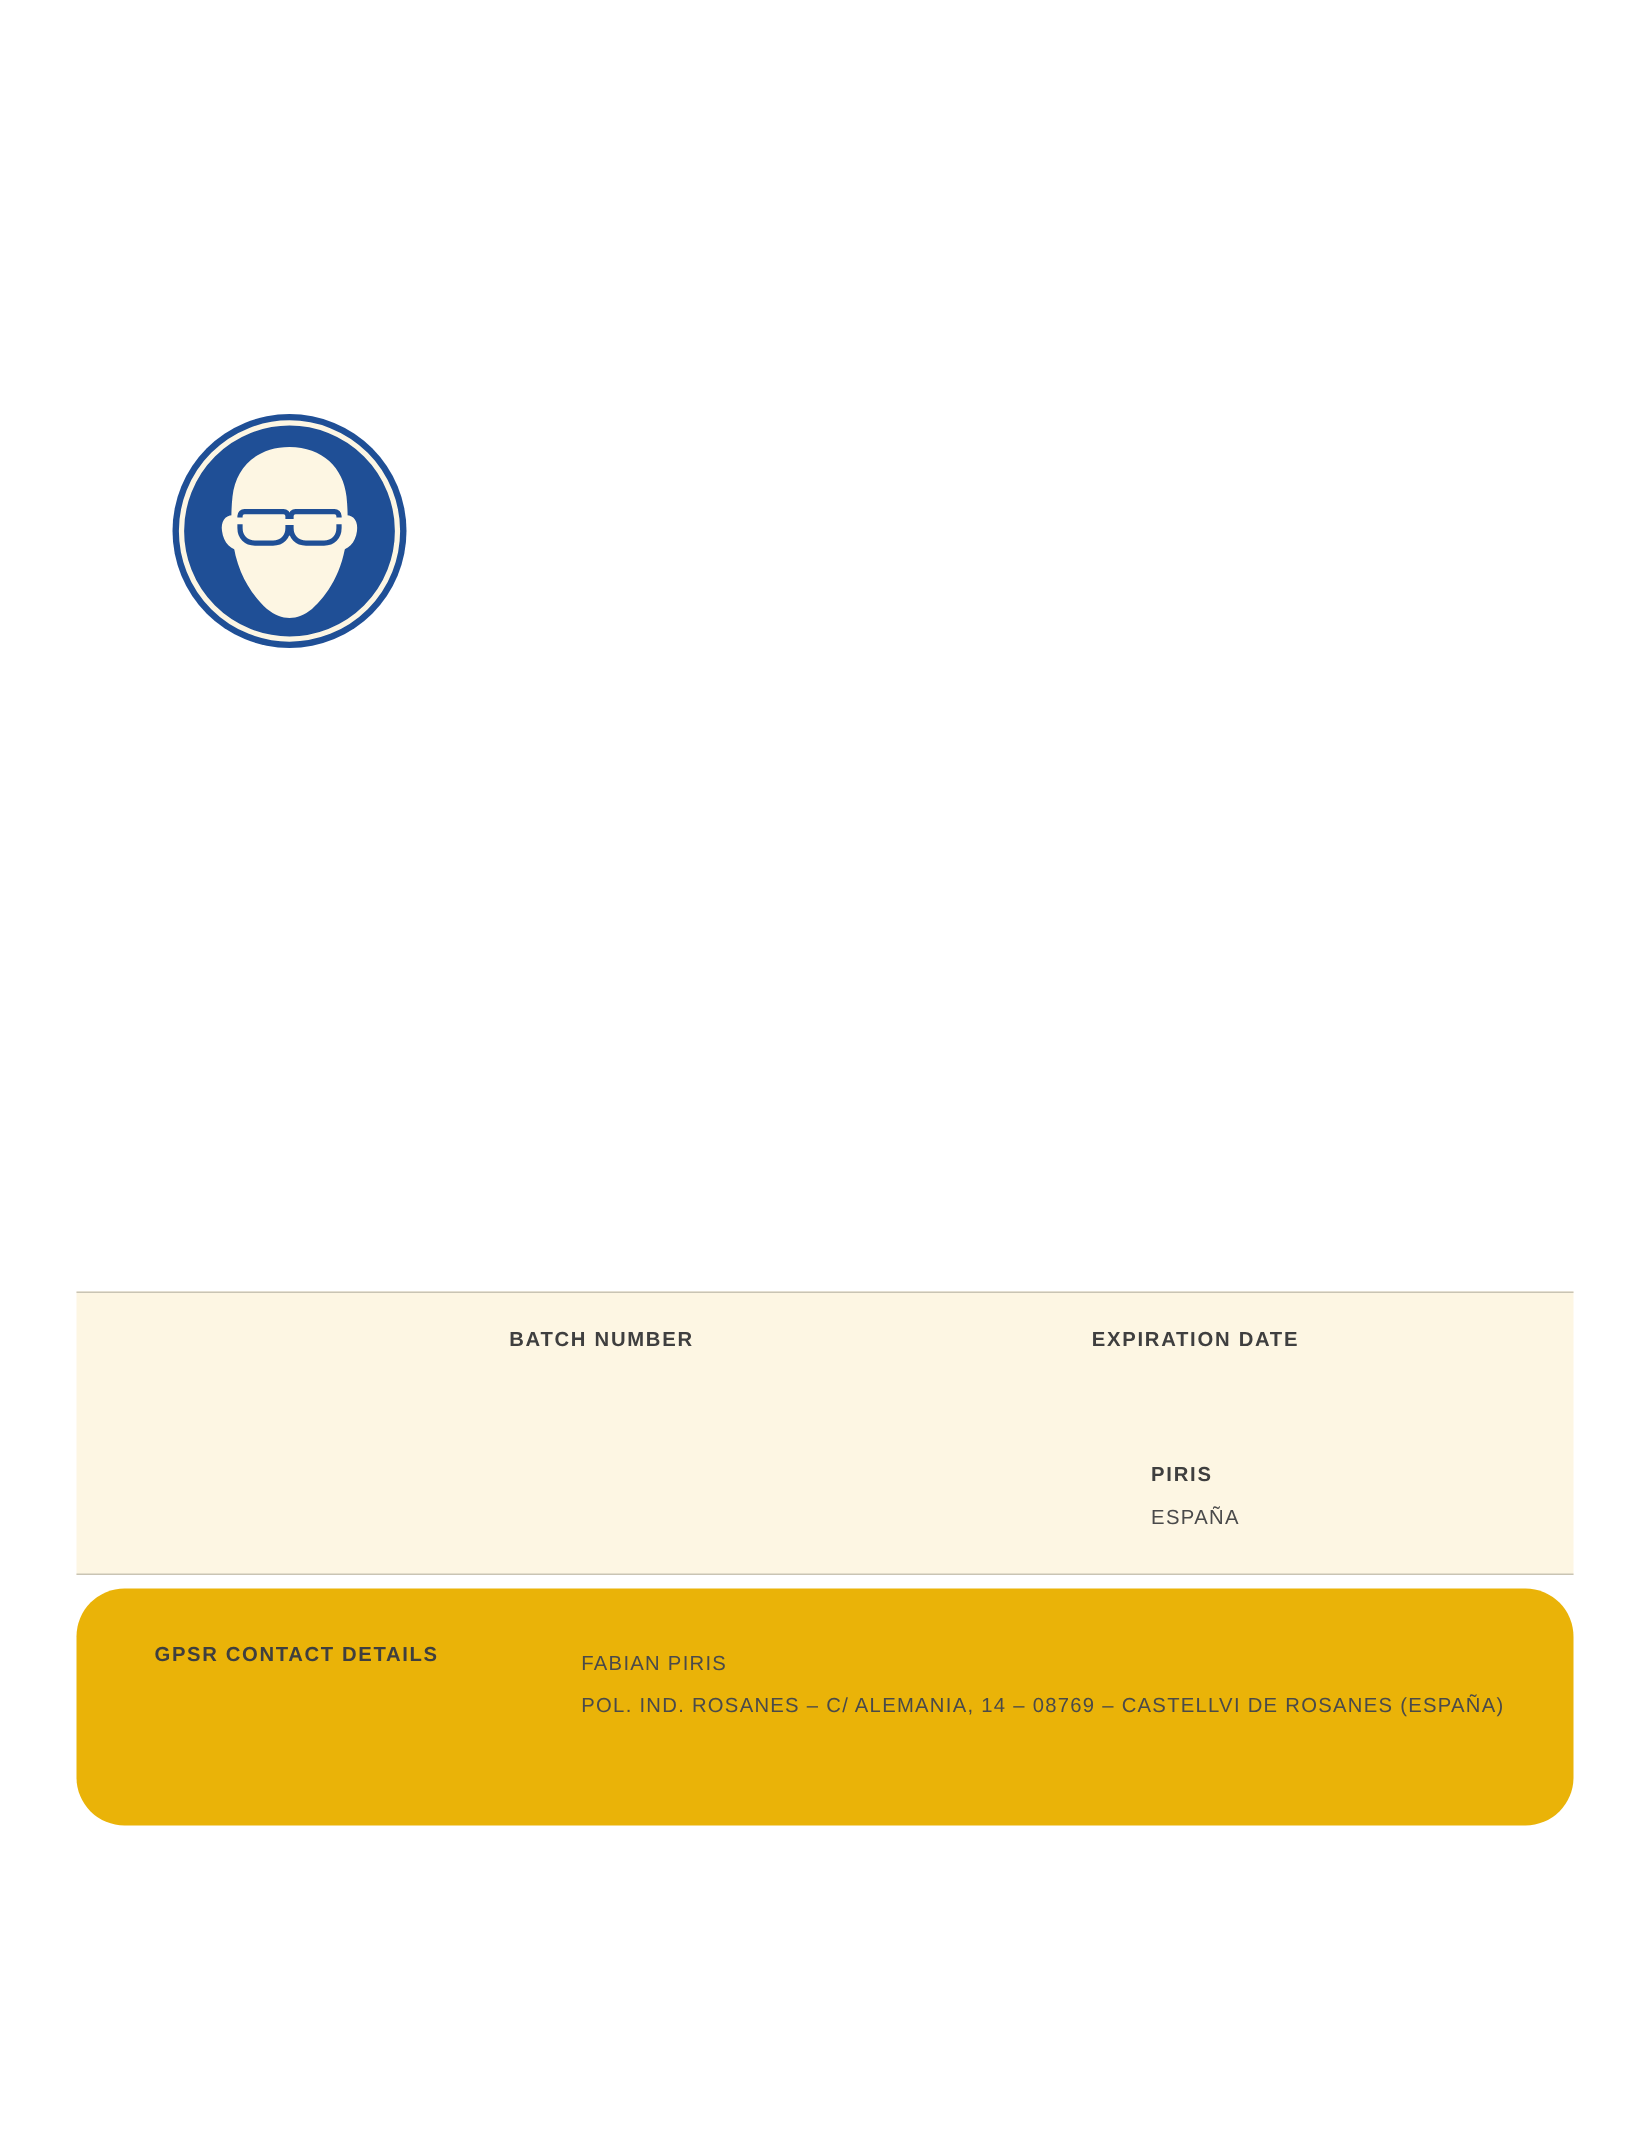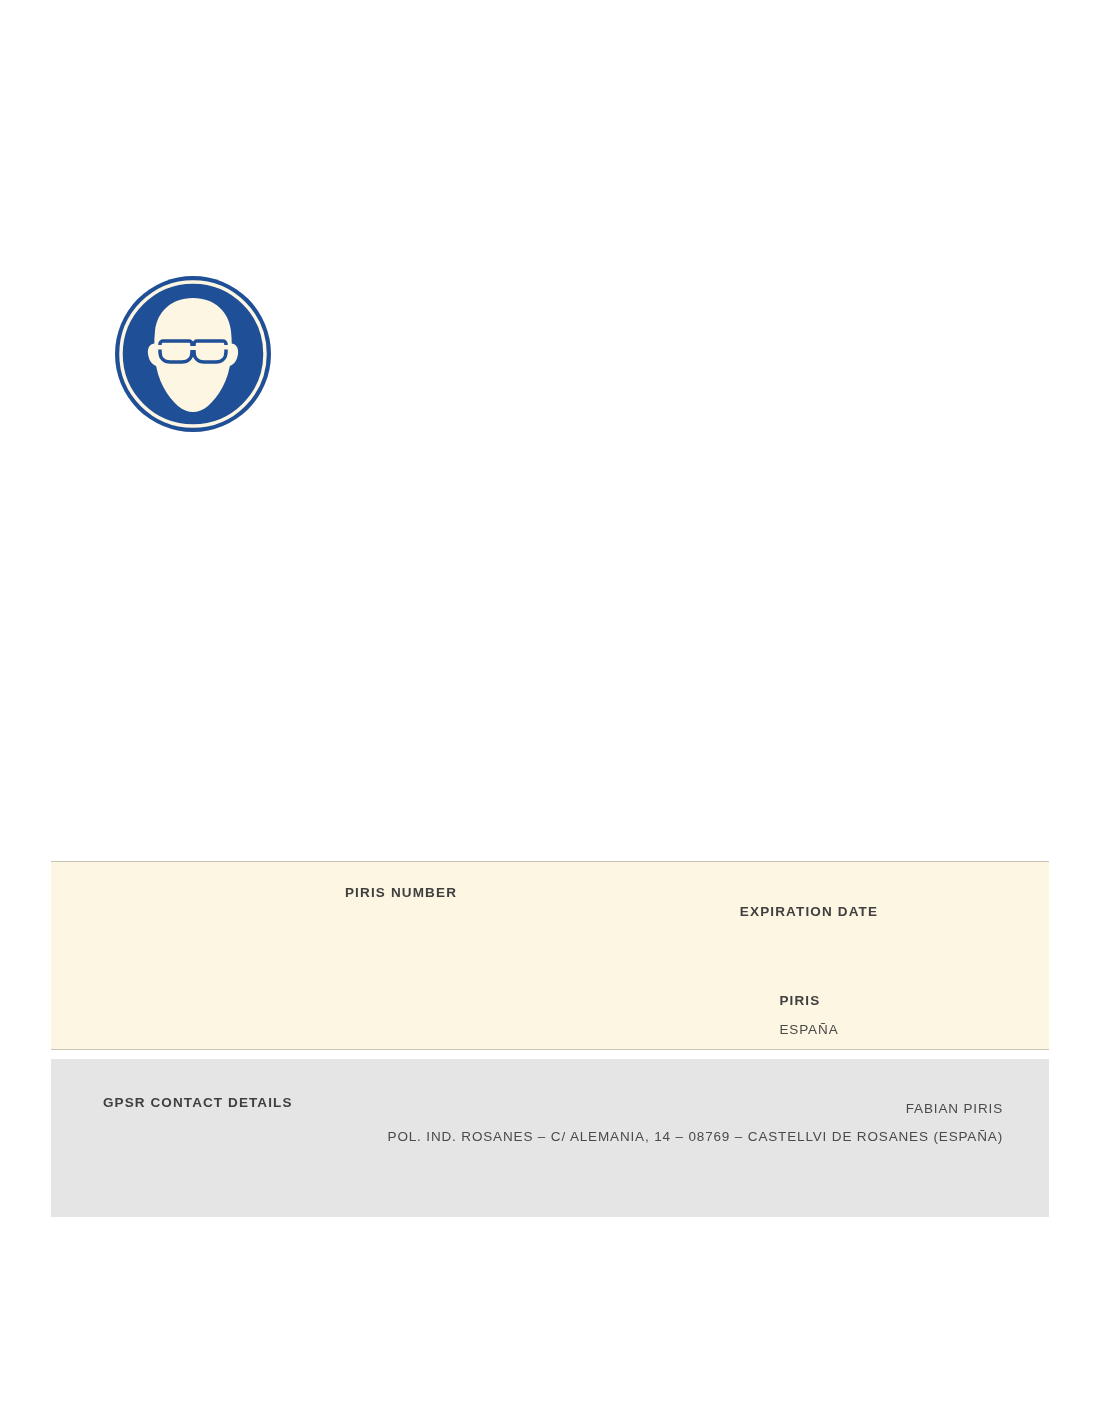--- a/index.html
+++ b/index.html
@@ -48,21 +48,21 @@
     display: block;
   }
   .info-row.row1 { top: 22px; }
   .info-row.row2 { top: 112px; }
 
   .cell {
     position: absolute;
     text-align: center;
   }
   .cell.col1 { left: 174px; width: 352px; }
-  .cell.col2 { left: 582px; width: 352px; margin-top: 18px; }
+  .cell.col2 { left: 570px; width: 352px; }
 
   .cell.col1 .field-label,
   .cell.col1 .field-value { text-align: center; }
   .cell.col2 .field-label,
   .cell.col2 .field-value { text-align: left; padding-left: 0; }
 
   .field-label {
     font-size: 13.5px;
     font-weight: bold;
     letter-spacing: 1.15px;
@@ -82,37 +82,38 @@
     text-align: left;
   }
 
   
   .contact-band {
     position: absolute;
     left: 51px;
     top: 1059px;
     width: 998px;
     height: 158px;
-    background: #e5e5e5;
+    background: #eab308;
     box-sizing: border-box;
+    border-radius: 32px;
   }
   .contact-title {
     position: absolute;
     left: 52px;
     top: 36px;
     font-size: 13.5px;
     font-weight: bold;
     letter-spacing: 1.1px;
     color: #3f3f3f;
   }
   .contact-lines {
     position: absolute;
     right: 46px;
     top: 36px;
-    text-align: right;
+    text-align: left;
   }
   .contact-line {
     font-size: 13.5px;
     letter-spacing: 0.85px;
     color: #4a4a4a;
     line-height: 28px;
     white-space: nowrap;
   }
   .contact-line.small {
     font-size: 13px;
@@ -155,21 +156,21 @@
       <rect x="40" y="70" width="10" height="4.5" fill="#fdf6e3"></rect>
       <rect x="108" y="70" width="10" height="4.5" fill="#fdf6e3"></rect>
     </g>
   </svg>
 </div>
 
 <div class="info-band">
 
   <div class="info-row row1">
     <div class="cell col1">
-      <div class="field-label">PIRIS NUMBER</div>
+      <div class="field-label">BATCH NUMBER</div>
       <div class="field-value"></div>
     </div>
     <div class="cell col2">
       <div class="origin-inner">
         <div class="field-label">EXPIRATION DATE</div>
         <div class="field-value"></div>
       </div>
     </div>
   </div>
 

